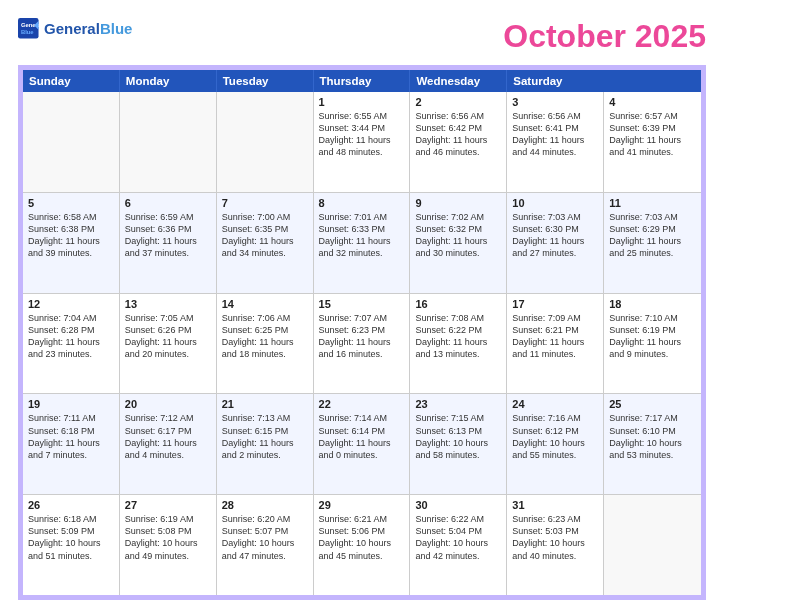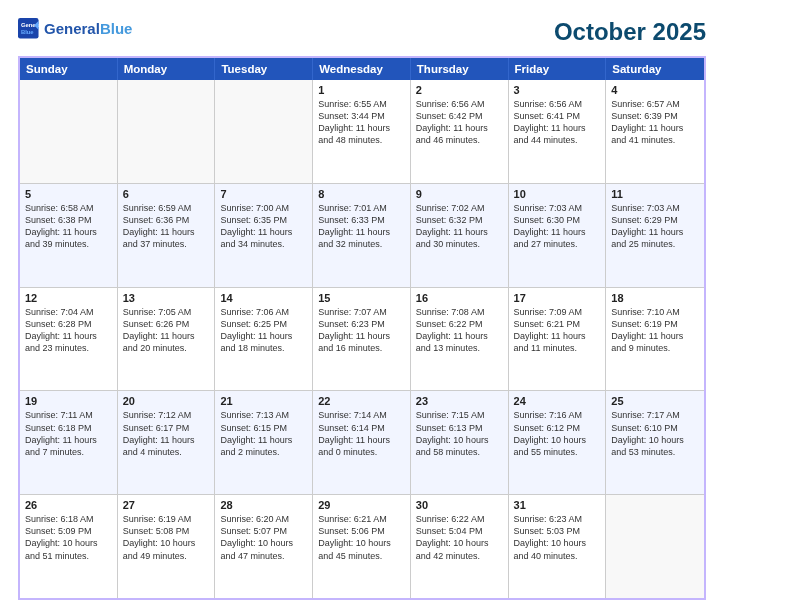--- a/index.html
+++ b/index.html
@@ -38,33 +38,33 @@
       color: #4499dd;
     }
     .logo-icon {
       width: 22px;
       height: 22px;
     }
     .title-block {
       text-align: right;
     }
     .month-title {
-      font-size: 24px;
+      font-size: 32px;
       font-weight: bold;
-      color: #0c4a6e;
+      color: #ec4899;
     }
     .subtitle {
       font-size: 15px;
       color: #444;
     }
     .calendar {
       flex: 1;
       display: flex;
       flex-direction: column;
-      border: 2px solid #c4b5fd;
+      border: 5px solid #c4b5fd;
     }
     .cal-header {
       display: grid;
       grid-template-columns: repeat(7, 1fr);
       background: #2255bb;
     }
     .cal-header-cell {
       color: #fff;
       font-size: 11.5px;
       font-weight: bold;
@@ -128,23 +128,22 @@
     <div class="title-block">
       <div class="month-title">October 2025</div>
     </div>
   </div>
 
   <div class="calendar">
     <div class="cal-header">
     <div class="cal-header-cell">Sunday</div>
         <div class="cal-header-cell">Monday</div>
         <div class="cal-header-cell">Tuesday</div>
+        <div class="cal-header-cell">Thursday</div>
         <div class="cal-header-cell">Wednesday</div>
-        <div class="cal-header-cell">Thursday</div>
-        <div class="cal-header-cell">Friday</div>
         <div class="cal-header-cell">Saturday</div>
       </div>
     <div class="cal-body">
     <div class="cal-row">
           <div class="cal-cell empty"></div>
           <div class="cal-cell empty"></div>
           <div class="cal-cell empty"></div>
           <div class="cal-cell">
             <div class="day-num">1</div>
             <div class="cell-line">Sunrise: 6:55 AM</div>

